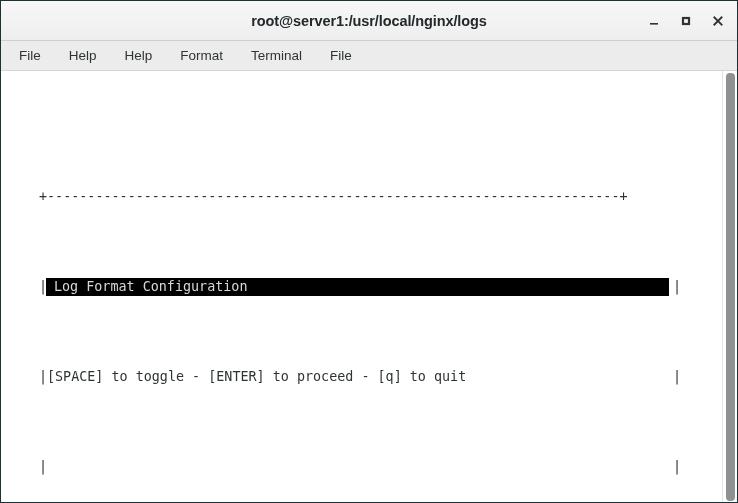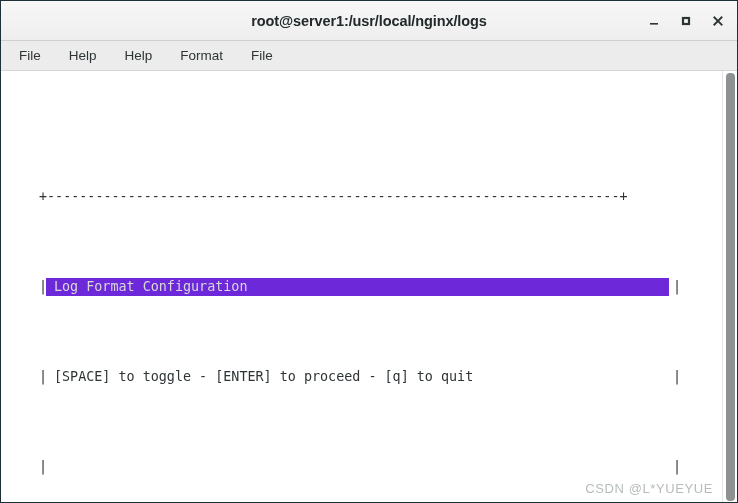--- a/index.html
+++ b/index.html
@@ -110,21 +110,21 @@
   .cell {
     position: absolute;
     top: 0;
     height: 18px;
     line-height: 18px;
     white-space: pre;
   }
 
   .border-char { color: #2e3436; }
   .bar {
-    background: #6d28d9;
+    background: #000000;
     color: #d8d8d8;
   }
   .plain { color: #2e3436; }
 
   
   .scrollbar {
     position: absolute;
     top: 0;
     right: 0;
     width: 15px;
@@ -178,20 +178,21 @@
         </svg>
       </div>
     </div>
   </div>
 
   <div class="menubar">
     <div class="menu-item">File</div>
     <div class="menu-item">Help</div>
     <div class="menu-item">Help</div>
     <div class="menu-item">Format</div>
+    <div class="menu-item">Terminal</div>
     <div class="menu-item">File</div>
   </div>
 
   <div class="term">
     <div class="term-inner">
       <div class="screen" style="left:38px; top:45px;">
 
         
         <div class="row">
           <span class="cell border-char" style="left:0">+-----------------------------------------------------------------------+</span>
@@ -200,21 +201,21 @@
         
         <div class="row">
           <span class="cell border-char" style="left:0">|</span>
           <span class="cell bar" style="left:7px; width:623px; padding-left:8px; box-sizing:border-box;">Log Format Configuration</span>
           <span class="cell border-char" style="left:634px">|</span>
         </div>
 
         
         <div class="row">
           <span class="cell border-char" style="left:0">|</span>
-          <span class="cell plain" style="left:15px">[SPACE] to toggle - [ENTER] to proceed - [q] to quit</span>
+          <span class="cell plain" style="left:8px">[SPACE] to toggle - [ENTER] to proceed - [q] to quit</span>
           <span class="cell border-char" style="left:634px">|</span>
         </div>
 
         
         <div class="row">
           <span class="cell border-char" style="left:0">|</span>
           <span class="cell border-char" style="left:634px">|</span>
         </div>
 
         
@@ -265,16 +266,15 @@
         
         
 
       </div>
     </div>
 
     <div class="scrollbar">
       <div class="scroll-thumb"></div>
     </div>
 
-    <div class="watermark">CSDN @L*YUEYUE</div>
   </div>
 
 </div>
 
 </body></html>

